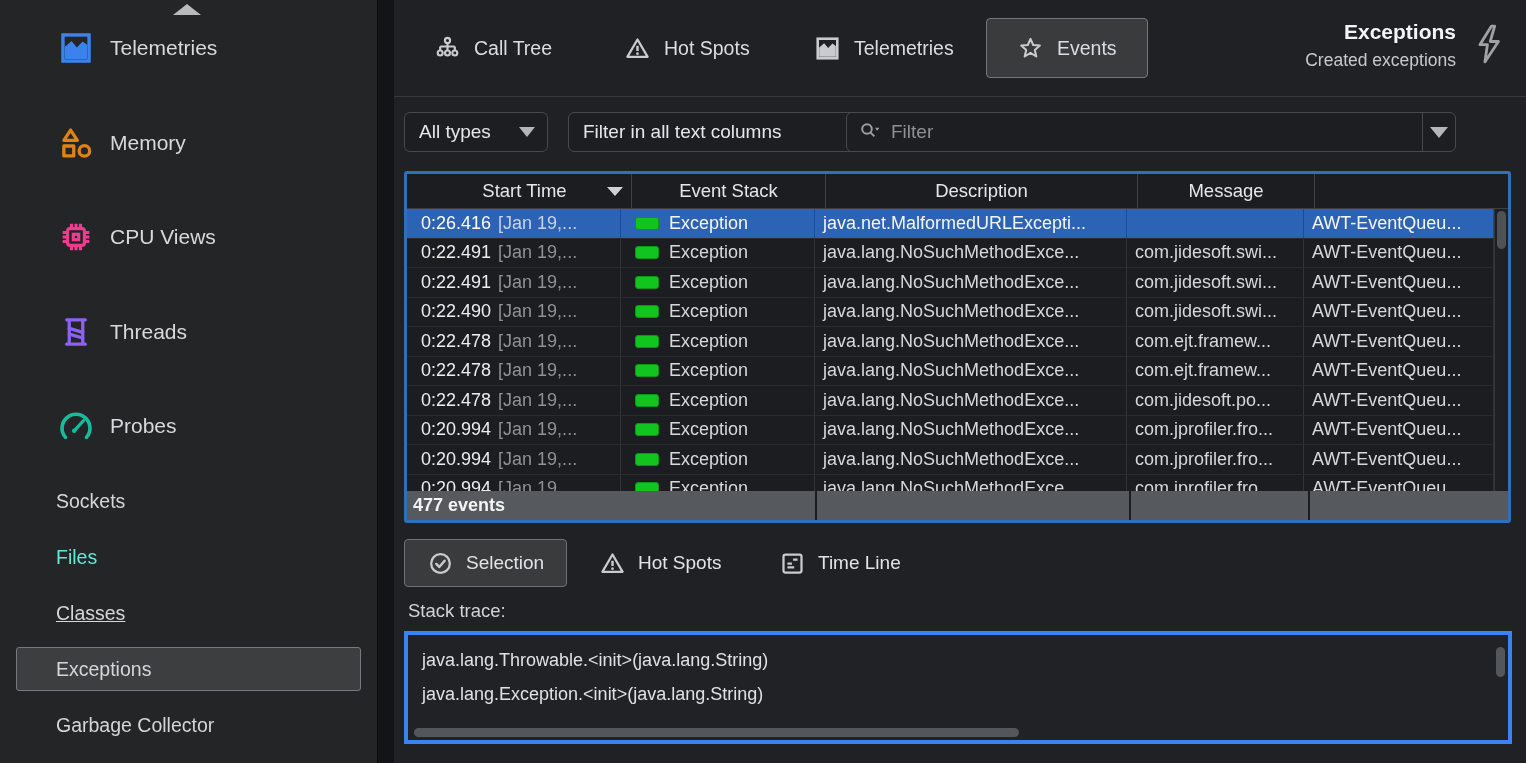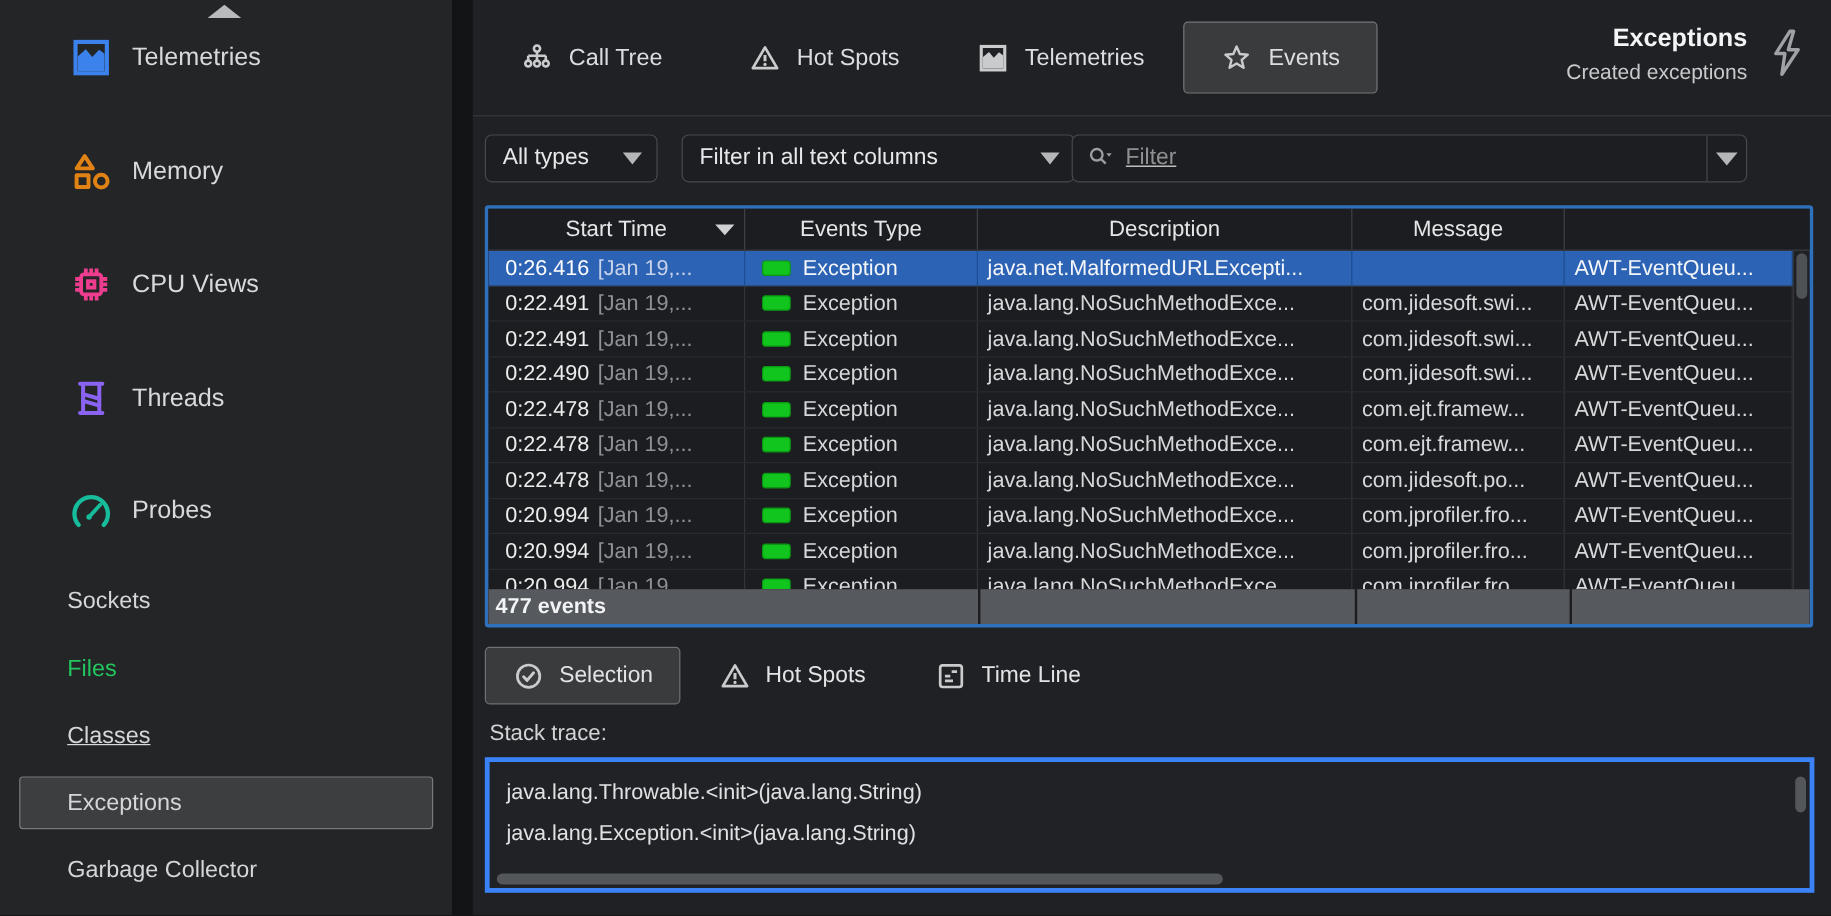--- a/index.html
+++ b/index.html
@@ -10,21 +10,21 @@
   
   #sidebar { position:absolute; left:0; top:0; width:378px; height:763px; background:#242527; border-right:1px solid #0b0c0d; }
   .scroll-up { position:absolute; left:173px; top:4px; width:0; height:0;
                border-left:14px solid transparent; border-right:14px solid transparent; border-bottom:11px solid #b9babc; }
   .side-item { position:absolute; left:0; width:378px; height:68px; display:flex; align-items:center; cursor:default; }
   .side-item .ic { width:36px; height:36px; margin-left:58px; flex:0 0 36px; }
   .side-item .ic svg { width:36px; height:36px; display:block; }
   .side-item .lbl { margin-left:16px; font-size:21px; color:#d8d9db; }
   .sub-item { position:absolute; left:16px; width:345px; height:44px; display:flex; align-items:center; border:1px solid transparent; border-radius:3px; }
   .sub-item .lbl { margin-left:39px; font-size:19.5px; color:#d5d6d8; }
-  .sub-item.dimmed .lbl { color:#22c55e; }
+  .sub-item.dimmed .lbl { color:#5eead4; }
   .sub-item.selected { background:#3c3e40; border-color:#77797c; }
 
   
   #main { position:absolute; left:394px; top:0; width:1132px; height:763px; background:#202124; }
 
   
   #tabbar { position:absolute; left:0; top:0; width:1132px; height:97px; border-bottom:1px solid #38393c; }
   .tab { position:absolute; top:0; height:96px; display:flex; align-items:center; gap:13px; color:#dcdde0; font-size:19.5px; cursor:default; }
   .tab .ic, .btn .ic { width:27px; height:27px; color:#c9cbcd; }
   .tab .ic svg, .btn .ic svg { width:27px; height:27px; display:block; }
@@ -32,31 +32,31 @@
   #hdr-right { position:absolute; right:70px; top:17px; width:400px; text-align:right; }
   #hdr-title { font-size:21px; font-weight:bold; color:#f3f4f6; line-height:30px; }
   #hdr-sub { font-size:17.5px; color:#c7c9cb; line-height:26px; }
   #hdr-bolt { position:absolute; right:18px; top:22px; width:38px; height:44px; color:#9fa1a4; }
   #hdr-bolt svg { width:38px; height:44px; }
 
   
   .ctl { position:absolute; top:112px; height:40px; background:#1d1e21; border:1px solid #47494d; border-radius:6px; display:flex; align-items:center; color:#e6e7e9; font-size:19px; }
   .ctl .caret { width:0; height:0; border-left:8px solid transparent; border-right:8px solid transparent; border-top:10px solid #b4b6b8; margin-left:auto; margin-right:12px; }
   .ctl .txt { margin-left:14px; white-space:nowrap; }
-  #search-box { left:499px; width:563px; padding:0;text-decoration:underline; }
+  #search-box { left:452px; width:610px; padding:0; }
   #search-box .mag { width:26px; height:26px; margin-left:10px; color:#9b9da0; flex:0 0 26px; }
   #search-box .mag svg { width:26px; height:26px; }
   #search-box input { flex:1; background:transparent; border:none; outline:none; color:#e6e7e9; font-size:19px; font-family:"Liberation Sans",sans-serif; margin-left:8px; height:36px; }
   #search-box input::placeholder { color:#8e9092; opacity:1; }
   #search-dd { width:33px; align-self:stretch; border-left:1px solid #47494d; display:flex; align-items:center; justify-content:center; }
   #search-dd .caret2 { width:0; height:0; border-left:9px solid transparent; border-right:9px solid transparent; border-top:11px solid #b4b6b8; }
 
   
   #events-table { position:absolute; left:10px; top:171px; width:1107px; height:352px; border:3px solid #2e70bb; border-radius:3px; background:#1c1d20; }
-  #tbl-header { display:flex; height:35px; background:#1c1d20; border-bottom:1px solid #3c3e41; }
+  #tbl-header { display:flex; height:35px; background:#1c1d20; border-bottom:1px solid #3c3e41;padding-left:11px; }
   .hcell { position:relative; display:flex; align-items:center; justify-content:center; font-size:18.5px; color:#e5e6e8; border-right:1px solid #3f4144; overflow:hidden; white-space:nowrap; }
   .hcell:last-child { border-right:none; }
   .sort-tri { position:absolute; right:8px; top:13px; width:0; height:0; border-left:8px solid transparent; border-right:8px solid transparent; border-top:9px solid #cfd1d3; }
   #tbl-body { position:relative; height:282px; overflow:hidden; }
   .trow { display:flex; height:29.5px; border-bottom:1px solid #2a2b2e; }
   .tcell { display:flex; align-items:center; font-size:18px; color:#d6d8da; border-right:1px solid #323437; overflow:hidden; white-space:nowrap; padding-left:8px; }
   .tcell.time-cell { padding-left:14px; }
   .time-val { color:#eceded; }
   .time-date { color:#8f9194; margin-left:7px; }
   .badge { width:24px; height:13px; background:#12c51e; border:1px solid #0a9712; border-radius:3px; margin-right:10px; margin-left:6px; flex:0 0 24px; }
@@ -232,21 +232,21 @@
       </div>
     </div>
 
     <div id="events-table">
       <div id="tbl-header">
           <div class="hcell" style="width: 214px;">
             <span>Start Time</span>
             <span class="sort-tri"></span>
           </div>
           <div class="hcell" style="width: 194px;">
-            <span>Events Type</span>
+            <span>Event Stack</span>
           </div>
           <div class="hcell" style="width: 312px;">
             <span>Description</span>
           </div>
           <div class="hcell" style="width: 177px;">
             <span>Message</span>
           </div>
           <div class="hcorner" style="width: 14px;"></div>
         </div>
       <div id="tbl-body">

